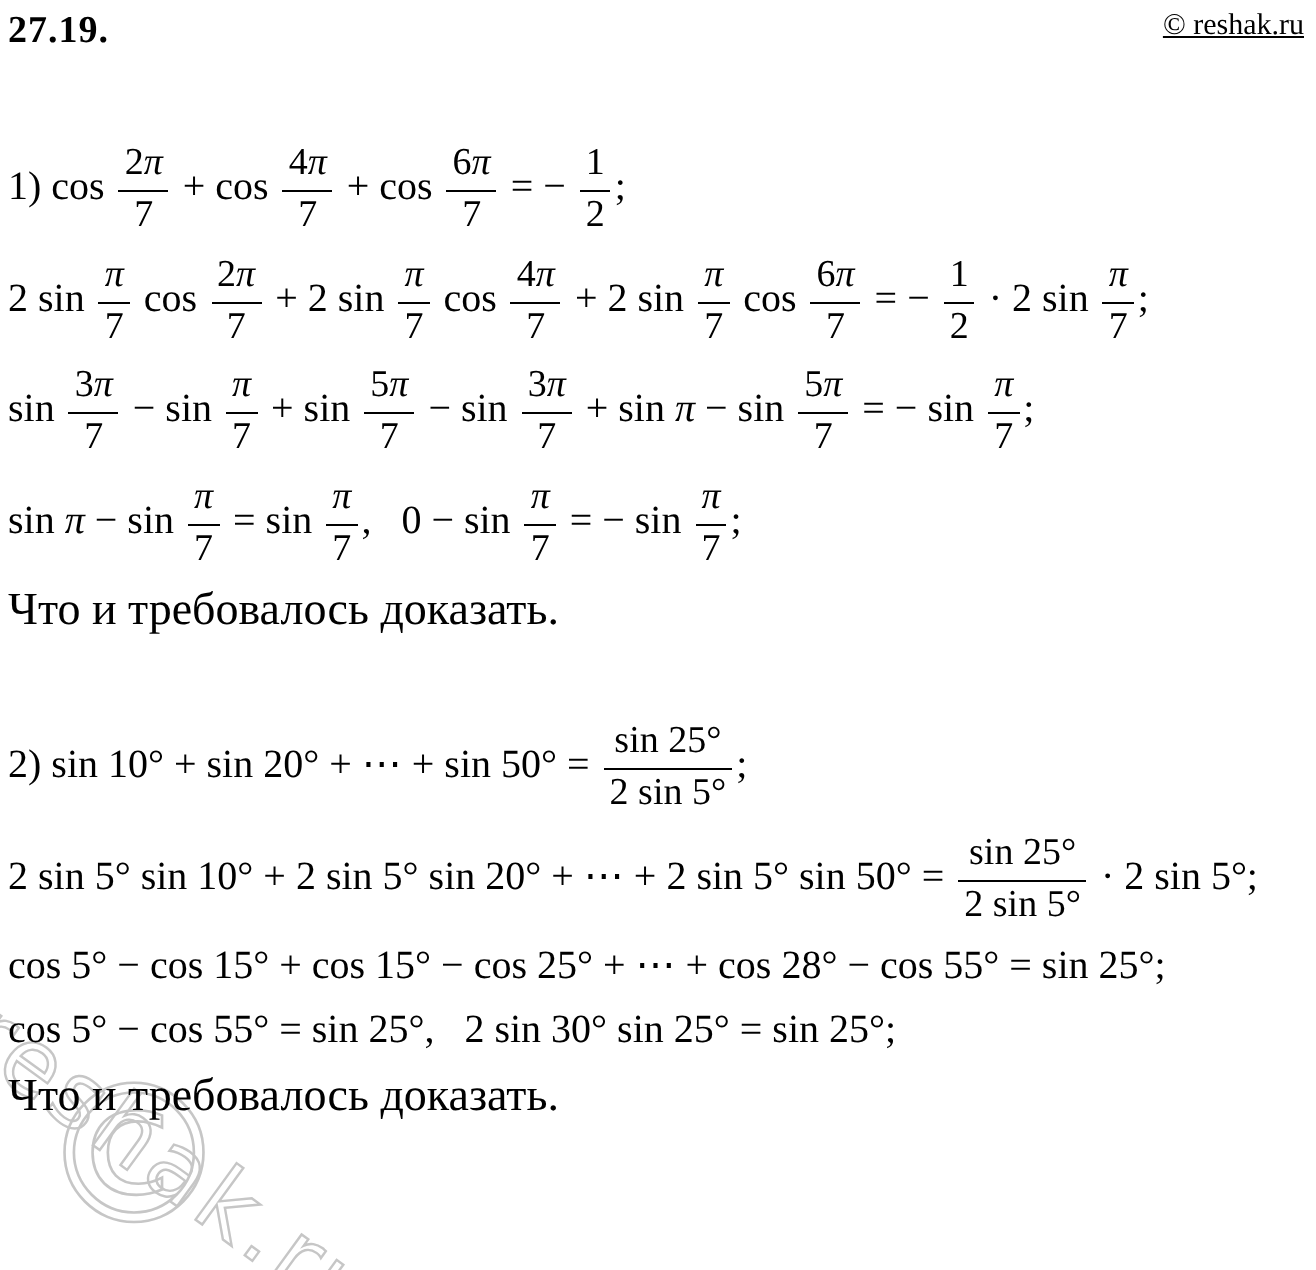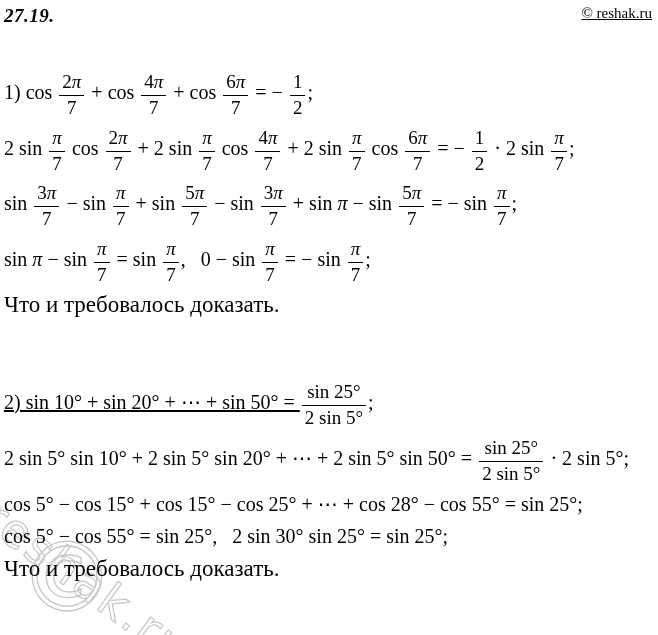--- a/index.html
+++ b/index.html
@@ -3,33 +3,33 @@
 <meta charset="utf-8">
 <style>
   html,body{margin:0;padding:0;}
   body{
     width:658px;height:635px;overflow:hidden;position:relative;
     background:#ffffff;color:#000;
     font-family:"Liberation Serif","DejaVu Serif",serif;
   }
   .content{position:relative;z-index:1;padding:5px 6px 0 4px;}
   .header-row{display:flex;justify-content:space-between;align-items:flex-start;}
-  .problem-number{font-weight:bold;font-size:19px;letter-spacing:0.5px;font-style:italic;}
+  .problem-number{font-weight:bold;font-size:19px;letter-spacing:0.5px;}
   .copyright{font-size:15px;text-decoration:underline;}
   .task-label{font-size:19px;margin-top:10px;}
   .math-line{font-size:20px;line-height:1.25;white-space:nowrap;}
   .pi{font-style:italic;}
   .frac{display:inline-block;vertical-align:middle;text-align:center;margin:0 2px;}
   .frac .num{display:block;font-size:19px;line-height:1.15;padding:0 3px 2px;}
   .frac .den{display:block;font-size:19px;line-height:1.15;border-top:1.3px solid #000;padding:1px 3px 0;}
   .ml-1{margin-top:44px;}
   .ml-2,.ml-3,.ml-4{margin-top:8px;}
   .qed{font-size:23px;}
   .qed-1{margin-top:6px;}
-  .ml-5{margin-top:63px;text-decoration:underline;}
+  .ml-5{margin-top:42px;}
   .ml-6{margin-top:9px;}
   .ml-7{margin-top:7px;}
   .ml-8{margin-top:7px;}
   .qed-2{margin-top:7px;}
   
   .watermark{position:absolute;left:0;top:484px;width:235px;height:151px;z-index:0;overflow:hidden;pointer-events:none;}
   .wm-copy{position:absolute;left:19px;top:46px;font-size:96px;line-height:1;
     font-family:"DejaVu Sans",sans-serif;color:transparent;-webkit-text-stroke:1.3px #c6c6c6;}
   .wm-text{position:absolute;left:2px;top:8px;font-size:46px;line-height:1;letter-spacing:3px;
     font-family:"DejaVu Sans",sans-serif;color:transparent;-webkit-text-stroke:1.2px #c6c6c6;

